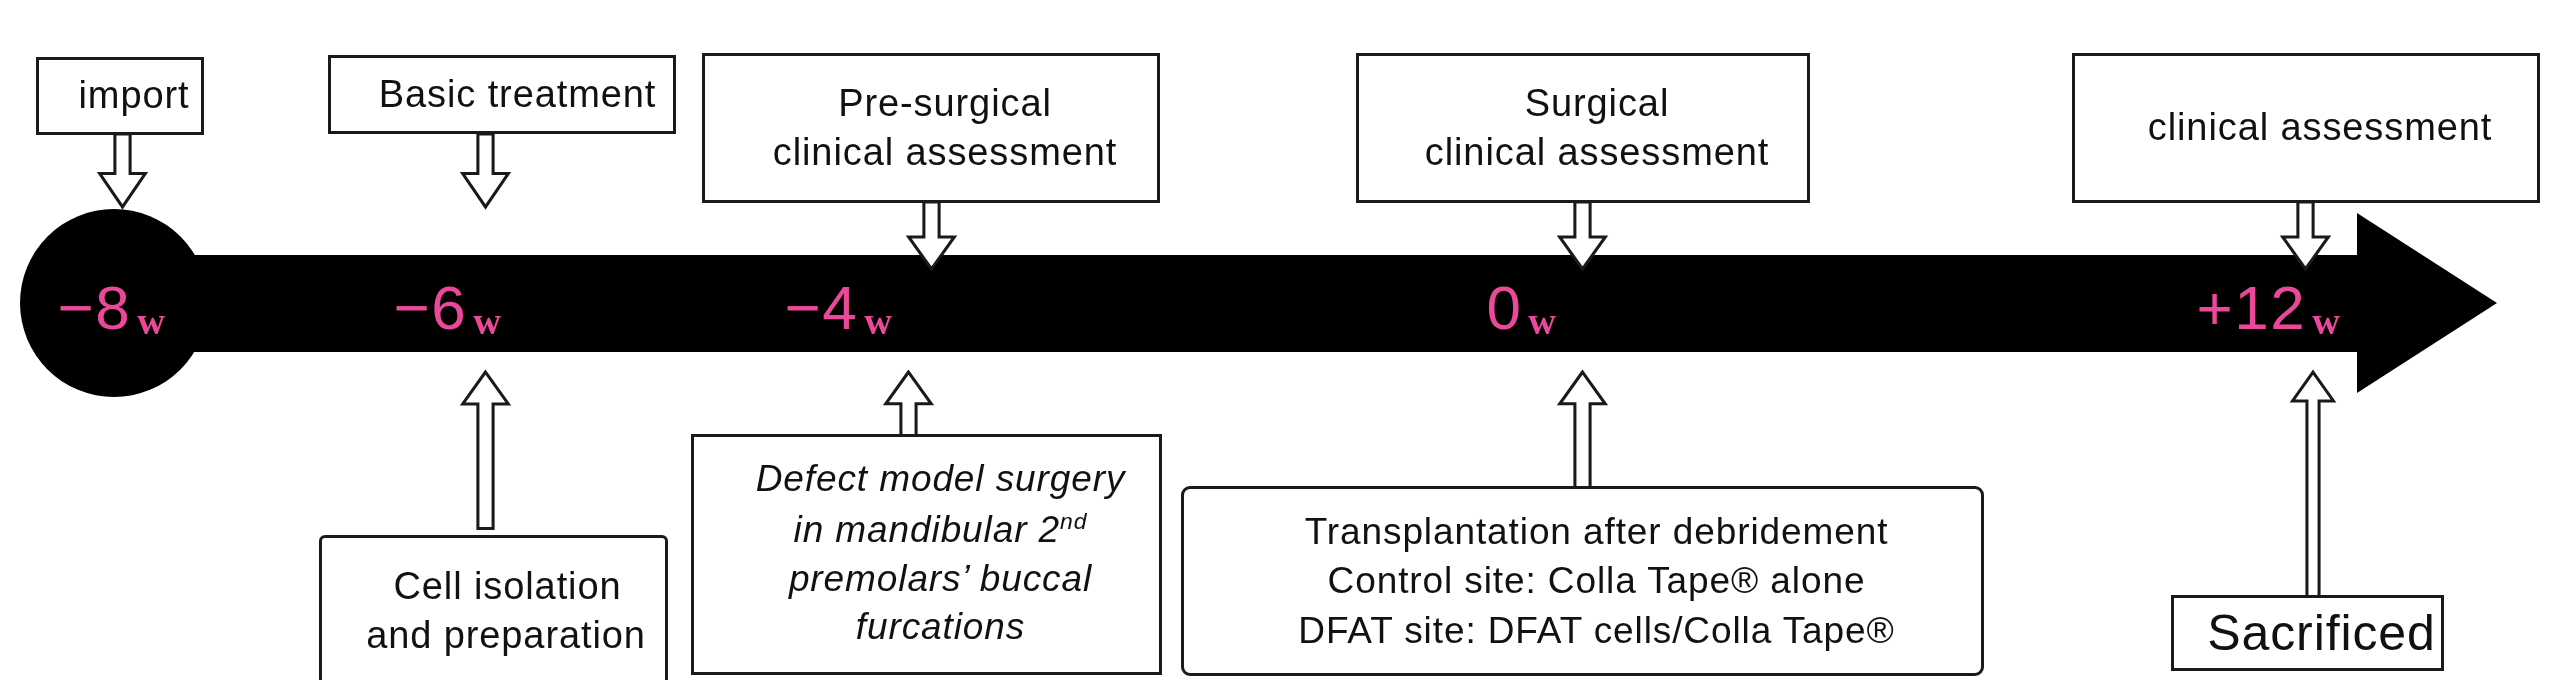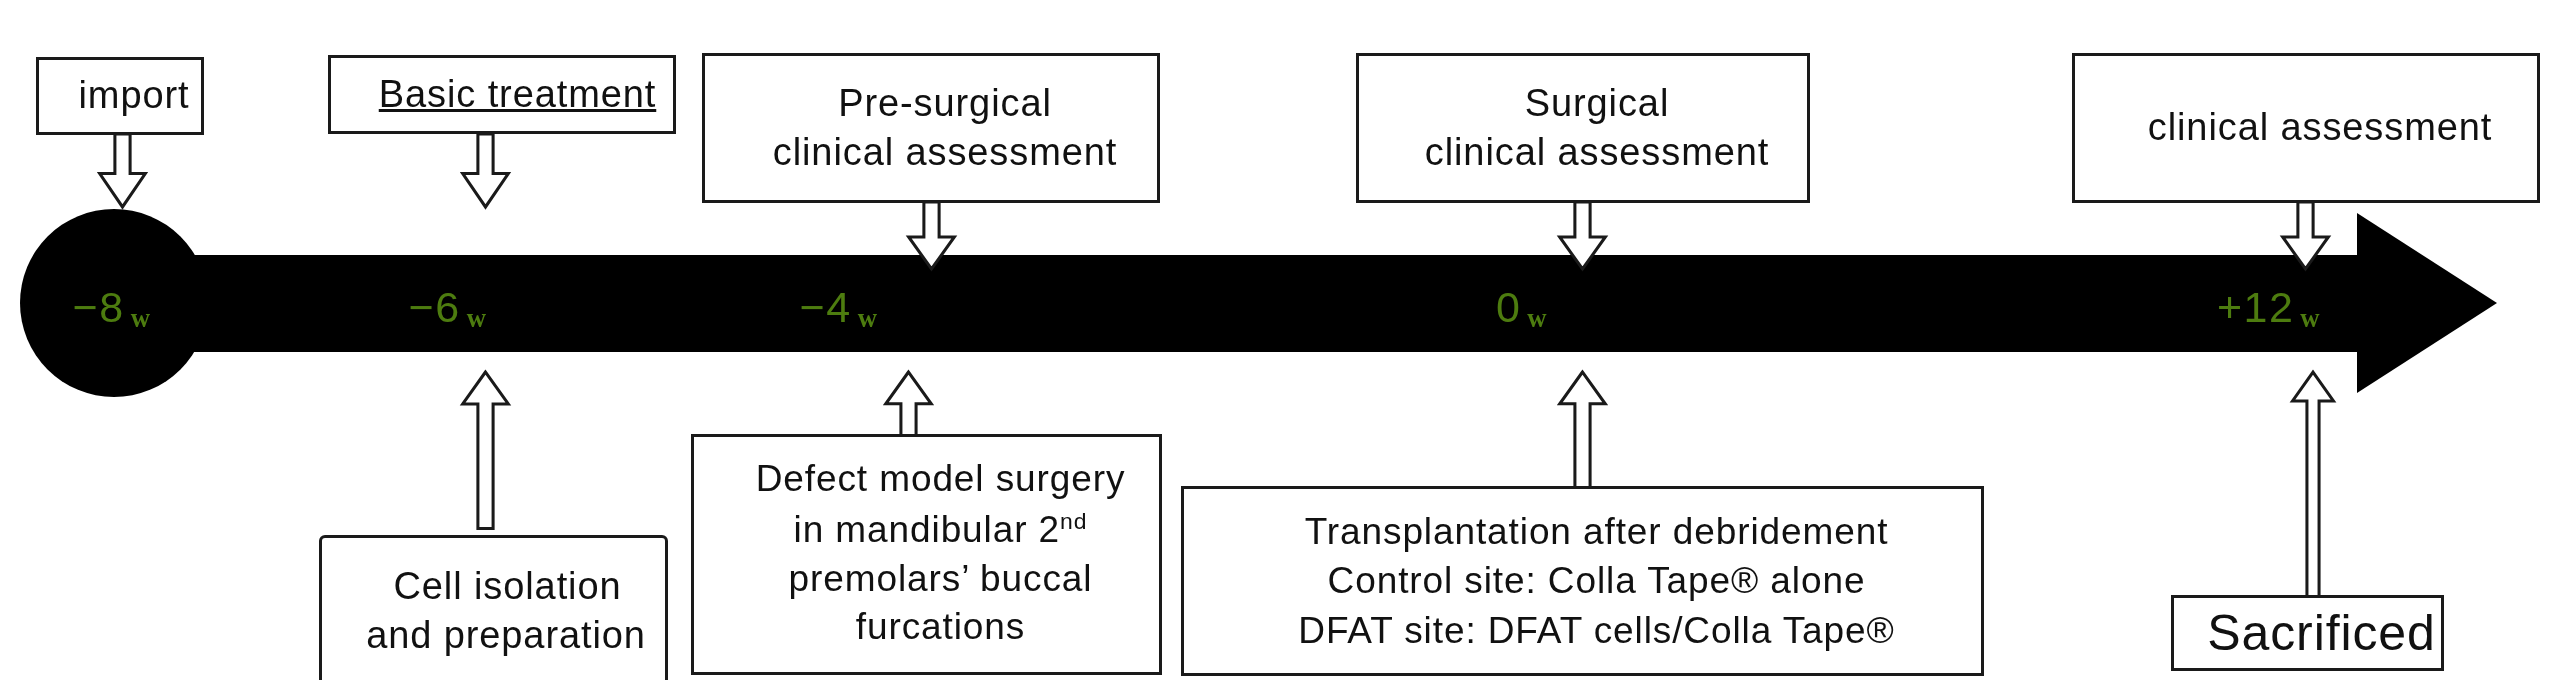--- a/index.html
+++ b/index.html
@@ -55,22 +55,22 @@
     z-index: 3;
   }
   .tl-head {
     position: absolute;
     width: 0;
     height: 0;
     z-index: 3;
   }
   .tl-tick {
     position: absolute;
-    color: #4d7c0f;
-    font-size: 43px;
+    color: #ec4899;
+    font-size: 62px;
     letter-spacing: 1.5px;
     white-space: nowrap;
     z-index: 6;
     transform: translate(-50%, -50%);
     font-family: "Liberation Sans", sans-serif;
   }
   .tl-tick .wk {
     font-size: 0.62em;
     font-weight: bold;
     font-family: "Liberation Serif", serif;
@@ -91,21 +91,21 @@
 </style>
 </head>
 <body>
 
 <div id="canvas">
 
   <div class="box" style="left:36px; top:57px; width:168px; height:78px; font-size:38px;">
     <span class="ln">import</span>
   </div>
 
-  <div class="box" style="left:328px; top:55px; width:348px; height:79px; font-size:38px;text-decoration:underline;">
+  <div class="box" style="left:328px; top:55px; width:348px; height:79px; font-size:38px;">
     <span class="ln" style="position:relative; left:1.5px;">Basic treatment</span>
   </div>
 
   <div class="box" style="left:702px; top:53px; width:458px; height:150px; font-size:38px;">
     <span class="ln">Pre-surgical</span>
     <span class="ln">clinical assessment</span>
   </div>
 
   <div class="box" style="left:1356px; top:53px; width:454px; height:150px; font-size:38px;">
     <span class="ln">Surgical</span>
@@ -190,30 +190,30 @@
     <svg width="50" height="229" viewBox="0 0 66 302">
       <path d="M 33 0 L 6 38 L 25 38 L 25 300 L 41 300 L 41 38 L 60 38 Z"></path>
     </svg>
   </div>
 
   <div class="box" style="left:319px; top:535px; width:349px; height:152px; font-size:38px;border-radius:6px;">
     <span class="ln">Cell isolation</span>
     <span class="ln" style="position:relative; left:-1.5px;">and preparation</span>
   </div>
 
-  <div class="box" style="left:691px; top:434px; width:471px; height:241px; font-size:37px; line-height:1.30;">
+  <div class="box" style="left:691px; top:434px; width:471px; height:241px; font-size:37px; line-height:1.30;font-style:italic;">
     <span class="ln" style="position:relative; top:-3px;">Defect model surgery</span>
     <span class="ln">
       <span>in mandibular 2</span><sup>nd</sup>
     </span>
     <span class="ln">premolars’ buccal</span>
     <span class="ln">furcations</span>
   </div>
 
-  <div class="box" style="left:1181px; top:486px; width:803px; height:190px; font-size:37px; line-height:1.34;">
+  <div class="box" style="left:1181px; top:486px; width:803px; height:190px; font-size:37px; line-height:1.34;border-radius:9px;">
     <span class="ln">Transplantation after debridement</span>
     <span class="ln">Control site: Colla Tape® alone</span>
     <span class="ln">DFAT site: DFAT cells/Colla Tape®</span>
   </div>
 
   <div class="box" style="left:2171px; top:595px; width:273px; height:76px; font-size:50px;">
     <span class="ln">Sacrificed</span>
   </div>
 
 </div>

